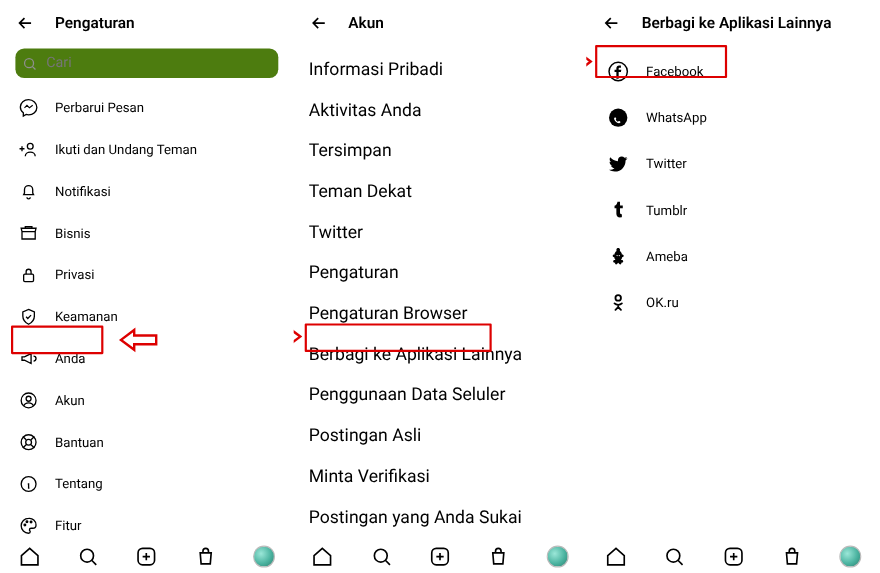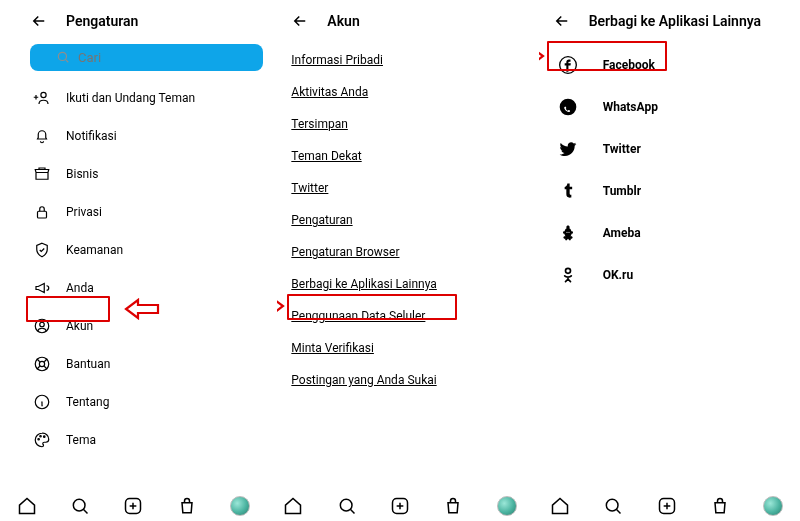--- a/index.html
+++ b/index.html
@@ -1,26 +1,26 @@
 <!DOCTYPE html>
 <html><head>
 <meta charset="utf-8">
 <style>
   *{box-sizing:border-box;margin:0;padding:0;font-family:-apple-system,BlinkMacSystemFont,'Segoe UI',Roboto,Helvetica,Arial,sans-serif;}
   body{width:800px;height:521px;background:#fff;overflow:hidden;}
-  .screens{display:flex;height:490px;margin-left:16px;}
+  .screens{display:flex;height:490px;}
   .screen{flex:1;border-right:0px solid #ddd;padding:12px 14px 0 14px;position:relative;overflow:hidden;}
   .header{display:flex;align-items:center;gap:18px;margin-bottom:14px;}
   .header .title{font-weight:600;font-size:14px;}
-  .search{display:flex;align-items:flex-start;background:#0ea5e9;border-radius:8px;padding:6px 26px;margin-bottom:8px;color:#8e8e8e;font-size:13px;gap:8px;}
+  .search{display:flex;align-items:flex-end;background:#4d7c0f;border-radius:8px;padding:6px 6px;margin-bottom:8px;color:#8e8e8e;font-size:13px;gap:8px;}
   .search input{border:none;background:transparent;outline:none;font-size:13px;width:100%;}
   .row{display:flex;align-items:center;gap:14px;padding:9px 2px;font-size:12px;cursor:pointer;}
   .row .icon{width:20px;height:20px;display:flex;align-items:center;justify-content:center;flex-shrink:0;}
-  .row2{padding:9px 0;font-size:12px;cursor:pointer;text-decoration:underline;}
-  .row3{display:flex;align-items:center;gap:24px;padding:10px 4px;font-size:12px;cursor:pointer;font-weight:bold;}
+  .row2{padding:9px 0;font-size:16px;cursor:pointer;}
+  .row3{display:flex;align-items:center;gap:14px;padding:10px 4px;font-size:12px;cursor:pointer;}
   .row3 .icon{width:22px;height:22px;display:flex;align-items:center;justify-content:center;flex-shrink:0;}
   .redbox{border:2px solid #d00;position:absolute;border-radius:1px;}
   .arrow{position:absolute;}
   .bottombar{display:flex;height:31px;border-top:0px solid #eee;}
   .tabset{flex:1;display:flex;justify-content:space-around;align-items:center;}
   .tabset .icon{width:22px;height:22px;display:flex;align-items:center;justify-content:center;}
   svg{display:block;}
   .avatar{width:20px;height:20px;border-radius:50%;background:radial-gradient(circle at 35% 35%, #9be7d8 0%, #4bb3a0 55%, #2a7e6d 100%);border:1px solid #bbb;}
 </style>
 </head>
@@ -43,20 +43,29 @@
             <circle cx="11" cy="11" r="7"></circle>
             <path d="M21 21l-5-5"></path>
           </svg>
       </span>
       <input placeholder="Cari" style="">
     </div>
 
     <div class="row">
       <span class="icon">
           <svg width="18" height="18" viewBox="0 0 24 24" fill="none" stroke="#000" stroke-width="1.6">
+            <path d="M12 2C6.5 2 2 6 2 11c0 2.8 1.4 5.3 3.6 6.9V22l3.4-1.9c1 .3 2 .4 3 .4 5.5 0 10-4 10-9S17.5 2 12 2z"></path>
+            <path d="M7 12l3-3 3 3 4-3" stroke-width="1.4"></path>
+          </svg>
+        </span>
+      <span>Perbarui Pesan</span>
+    </div>
+    <div class="row">
+      <span class="icon">
+          <svg width="18" height="18" viewBox="0 0 24 24" fill="none" stroke="#000" stroke-width="1.6">
             <circle cx="14" cy="8" r="3.5"></circle>
             <path d="M8 20c0-3 2.7-5 6-5s6 2 6 5"></path>
             <path d="M4 8v6M1 11h6"></path>
           </svg>
         </span>
       <span>Ikuti dan Undang Teman</span>
     </div>
     <div class="row">
       <span class="icon">
           <svg width="18" height="18" viewBox="0 0 24 24" fill="none" stroke="#000" stroke-width="1.6">
@@ -130,21 +139,21 @@
     </div>
     <div class="row">
       <span class="icon">
           <svg width="18" height="18" viewBox="0 0 24 24" fill="none" stroke="#000" stroke-width="1.6">
             <path d="M12 3a9 9 0 100 18c1.5 0 2-1 2-2s-1-1-1-2 1-2 2-2h2a4 4 0 004-4 8 8 0 00-9-8z"></path>
             <circle cx="7.5" cy="11" r="1"></circle>
             <circle cx="10" cy="7" r="1"></circle>
             <circle cx="15" cy="7.5" r="1"></circle>
           </svg>
         </span>
-      <span>Tema</span>
+      <span>Fitur</span>
     </div>
 
     <div class="redbox" style="left:10px;top:296px;width:84px;height:26px"></div>
     <svg class="arrow" style="left:108px;top:297px" width="36" height="24" viewBox="0 0 36 24">
       <path d="M34 8 H14 V3 L2 12 L14 21 V16 H34 Z" fill="none" stroke="#d00" stroke-width="2.2"></path>
     </svg>
   </div>
 
   <div class="screen">
     <div class="header">
@@ -157,20 +166,21 @@
     </div>
     <div class="row2"><span>Informasi Pribadi</span></div>
     <div class="row2"><span>Aktivitas Anda</span></div>
     <div class="row2"><span>Tersimpan</span></div>
     <div class="row2"><span>Teman Dekat</span></div>
     <div class="row2"><span>Twitter</span></div>
     <div class="row2"><span>Pengaturan</span></div>
     <div class="row2"><span>Pengaturan Browser</span></div>
     <div class="row2"><span>Berbagi ke Aplikasi Lainnya</span></div>
     <div class="row2"><span>Penggunaan Data Seluler</span></div>
+    <div class="row2"><span>Postingan Asli</span></div>
     <div class="row2"><span>Minta Verifikasi</span></div>
     <div class="row2"><span>Postingan yang Anda Sukai</span></div>
 
     <div class="redbox" style="left:10px;top:294px;width:170px;height:26px"></div>
     <svg class="arrow" style="left:-28px;top:294px" width="36" height="24" viewBox="0 0 36 24">
       <path d="M2 8 H22 V3 L34 12 L22 21 V16 H2 Z" fill="none" stroke="#d00" stroke-width="2.2"></path>
     </svg>
   </div>
 
   <div class="screen">

